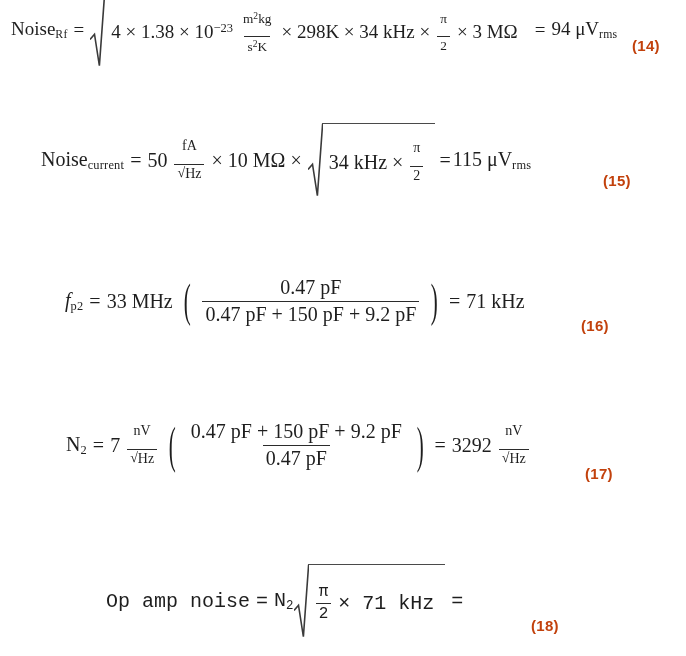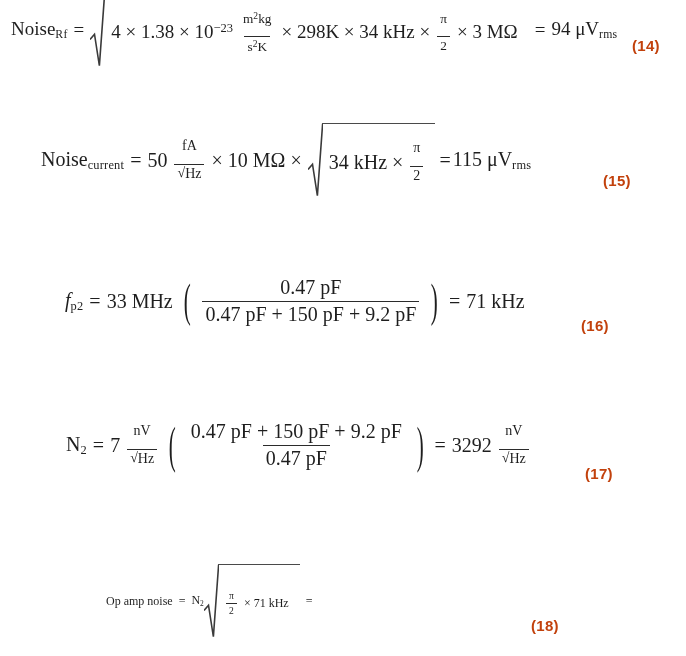--- a/index.html
+++ b/index.html
@@ -181,21 +181,21 @@
     <span class="bigp tall">)</span>
     <span class="tok">=</span>
     <span class="tok">3292</span>
     <span class="frac small">
       <span class="num">nV</span>
       <span class="den"><span class="radsm">√</span><span class="ovl">Hz</span></span>
     </span>
   </div>
   <div class="eqnum" style="left:585px; top:465px;">(17)</div>
 
-  <div class="eq" style="left:103px; top:565px; height:72px; font-size:12px;">
+  <div class="eq" style="left:103px; top:565px; height:72px; font-size:20px;font-family:Liberation Mono, monospace;">
     <span class="tok">Op amp noise</span>
     <span class="tok">=</span>
     <span class="wrap" style="margin-right:0;"><span>N</span><span class="sub">2</span></span>
     <span class="sqrt" style="margin-left:0;">
       <svg viewBox="0 0 20 100" preserveAspectRatio="none">
           <path d="M0 62 L6 55 L12.5 97 L19.5 1" fill="none" stroke="#3a3a3a" stroke-width="1.6" vector-effect="non-scaling-stroke"></path>
         </svg>
       <span class="body">
         <span class="frac mid">
           <span class="num">π</span>

